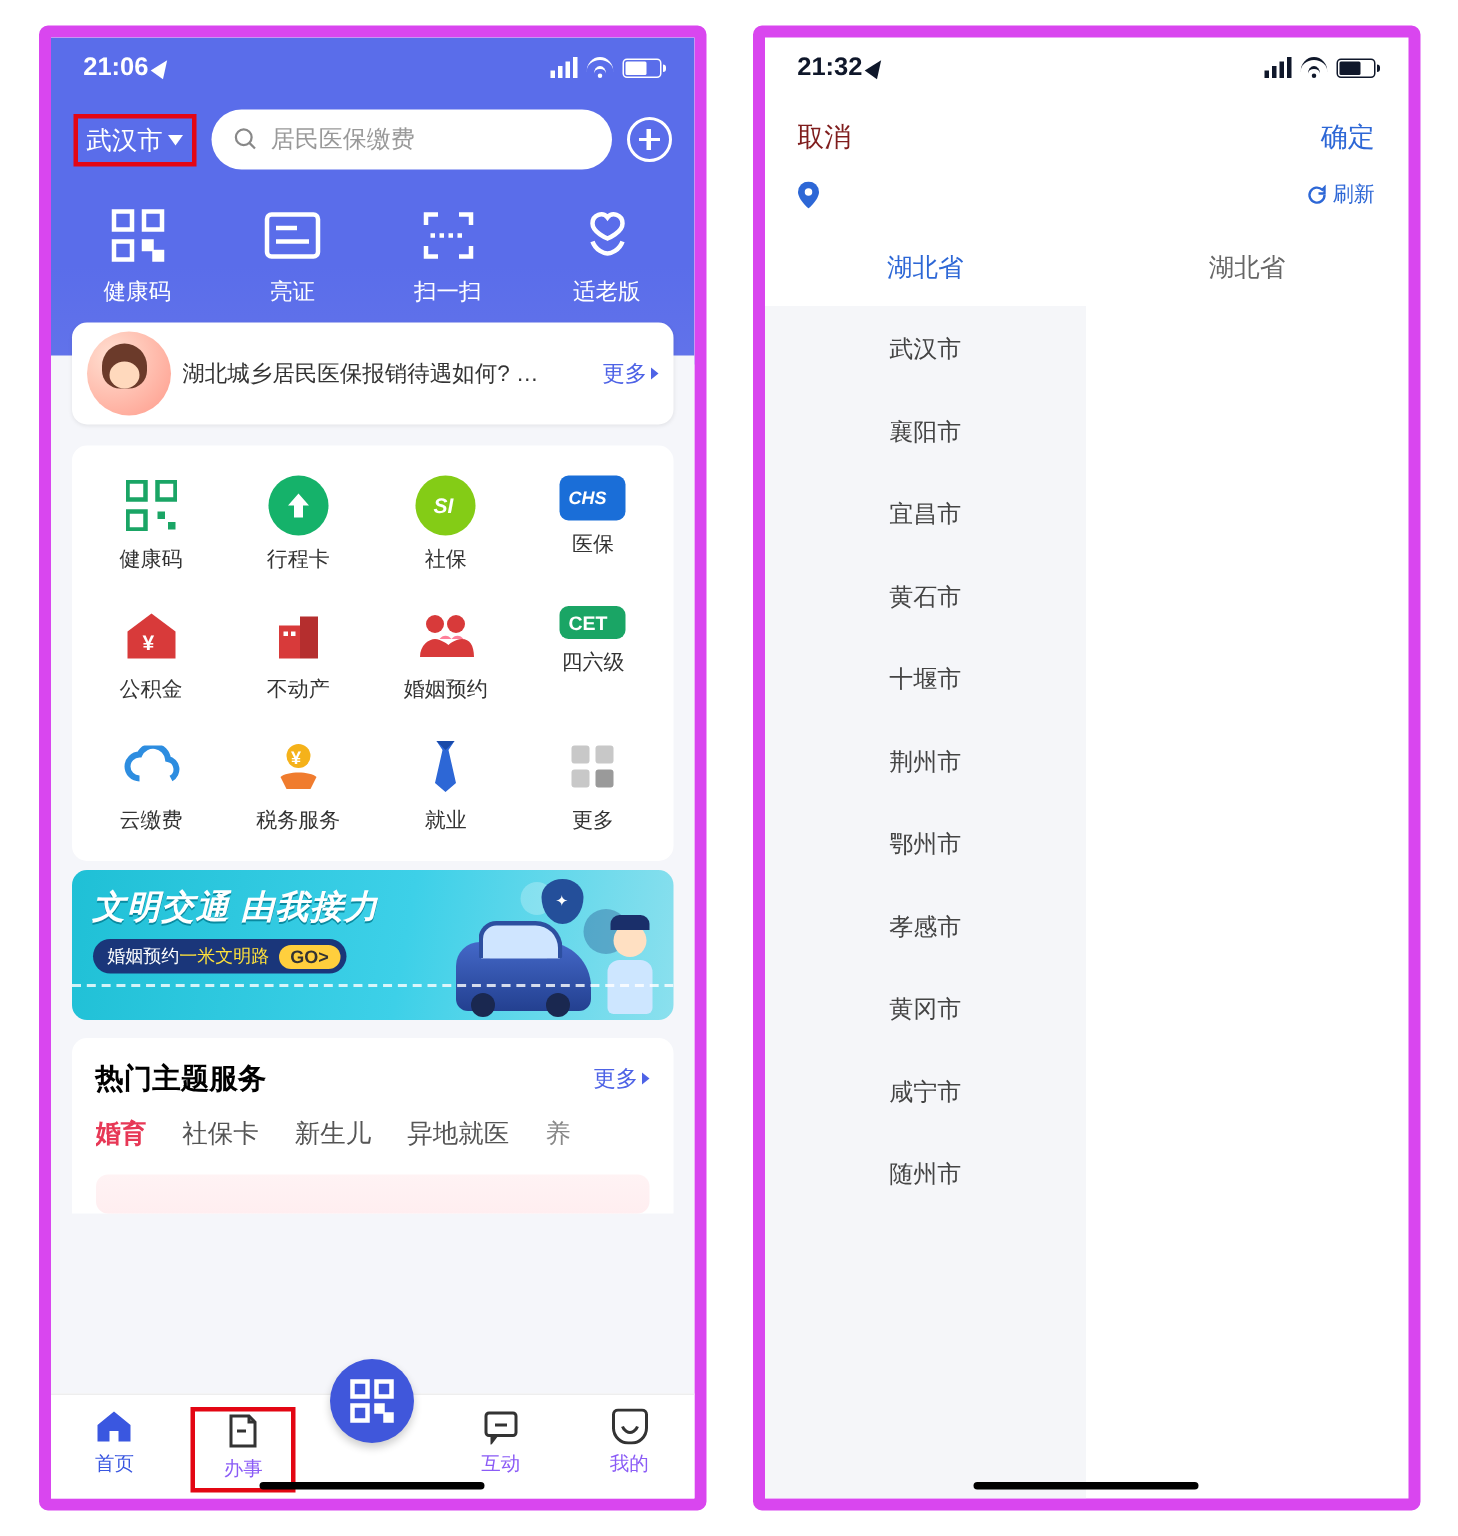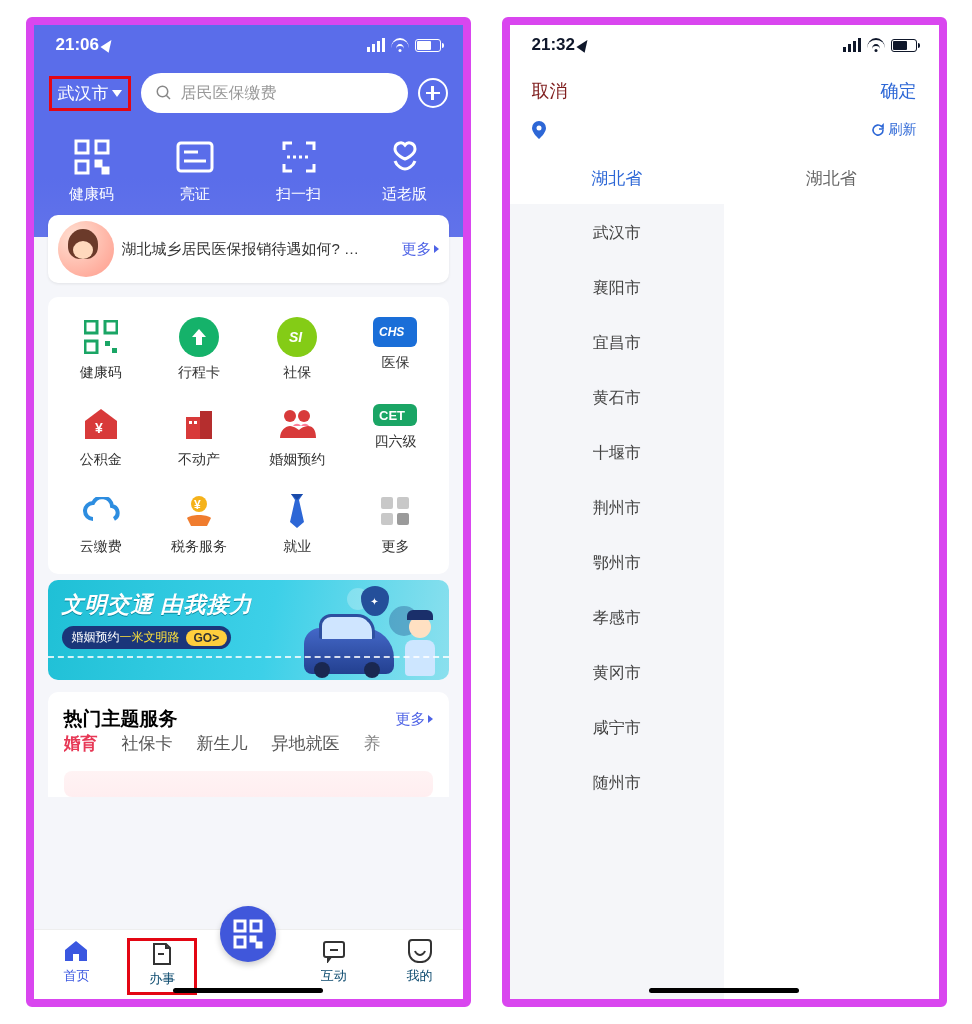--- a/index.html
+++ b/index.html
@@ -113,30 +113,30 @@
   .banner .shield{position:absolute;right:60px;top:6px;width:28px;height:30px;background:#244f9a;border-radius:50% 50% 50% 50%/40% 40% 60% 60%;display:flex;align-items:center;justify-content:center;color:#fff;font-size:10px;}
   .banner h3{font-size:22px;font-weight:800;font-style:italic;letter-spacing:1px;text-shadow:0 1px 0 #0a8aa0;}
   .banner .sub{margin-top:6px;display:inline-flex;align-items:center;background:#1a367a;border-radius:14px;padding:3px 4px 3px 10px;font-size:12px;}
   .banner .sub .go{background:#ffcf3d;color:#333;border-radius:10px;padding:1px 8px;margin-left:6px;font-weight:700;}
   .banner .line{position:absolute;left:0;right:0;bottom:22px;border-top:2px dashed rgba(255,255,255,.8);}
   .banner .hl{color:#ffe23a;}
   
   .hot{margin:6px 16px 0;}
   .hot-head{display:flex;justify-content:space-between;align-items:center;gap:46px;}
   .hot-head h4{font-size:19px;font-weight:700;}
-  .tabs-row{display:flex;gap:24px;margin-top:0;font-size:17px;color:#555;overflow:hidden;text-align:right;}
+  .tabs-row{display:flex;gap:24px;margin-top:12px;font-size:17px;color:#555;overflow:hidden;text-align:right;}
   .tabs-row .active{color:#e73856;font-weight:600;position:relative;}
   .tabs-row .active::after{content:"";position:absolute;left:0;right:0;bottom:-6px;height:3px;background:#e73856;border-radius:2px;}
   .hot-card{margin-top:16px;height:26px;background:linear-gradient(#fff3f4,#ffeef0);border-radius:8px;}
   
   .bottom-nav{
     margin-top:auto; height:70px; display:flex; align-items:flex-start;
     justify-content:space-around; border-top:1px solid #eee; position:relative; padding-top:8px;
   }
-  .nav-item{display:flex;flex-direction:column;align-items:center;gap:3px;font-size:13px;color:#0c4a6e;width:70px;}
+  .nav-item{display:flex;flex-direction:column;align-items:center;gap:3px;font-size:13px;color:#8b5cf6;width:70px;}
   .nav-item.active{color:#3a57e0;}
   .nav-item .ic{width:26px;height:26px;display:flex;align-items:center;justify-content:center;}
   .nav-center{position:absolute;left:50%;top:-24px;transform:translateX(-50%);width:56px;height:56px;border-radius:50%;background:#4057db;display:flex;align-items:center;justify-content:center;box-shadow:0 3px 6px rgba(0,0,0,.2);}
   .red-box{border:3px solid #e30613;padding:0 6px 4px;}
   .home-indicator{position:absolute;left:50%;bottom:6px;transform:translateX(-50%);width:150px;height:5px;background:#000;border-radius:3px;}
   
   .p2-header{display:flex;justify-content:space-between;padding:14px 22px;font-size:18px;}
   .cancel{color:#7f1d1d;}
   .confirm{color:#2d67d6;}
   .loc-row{display:flex;align-items:center;gap:8px;padding:4px 22px 14px;font-size:15px;color:#666;}

